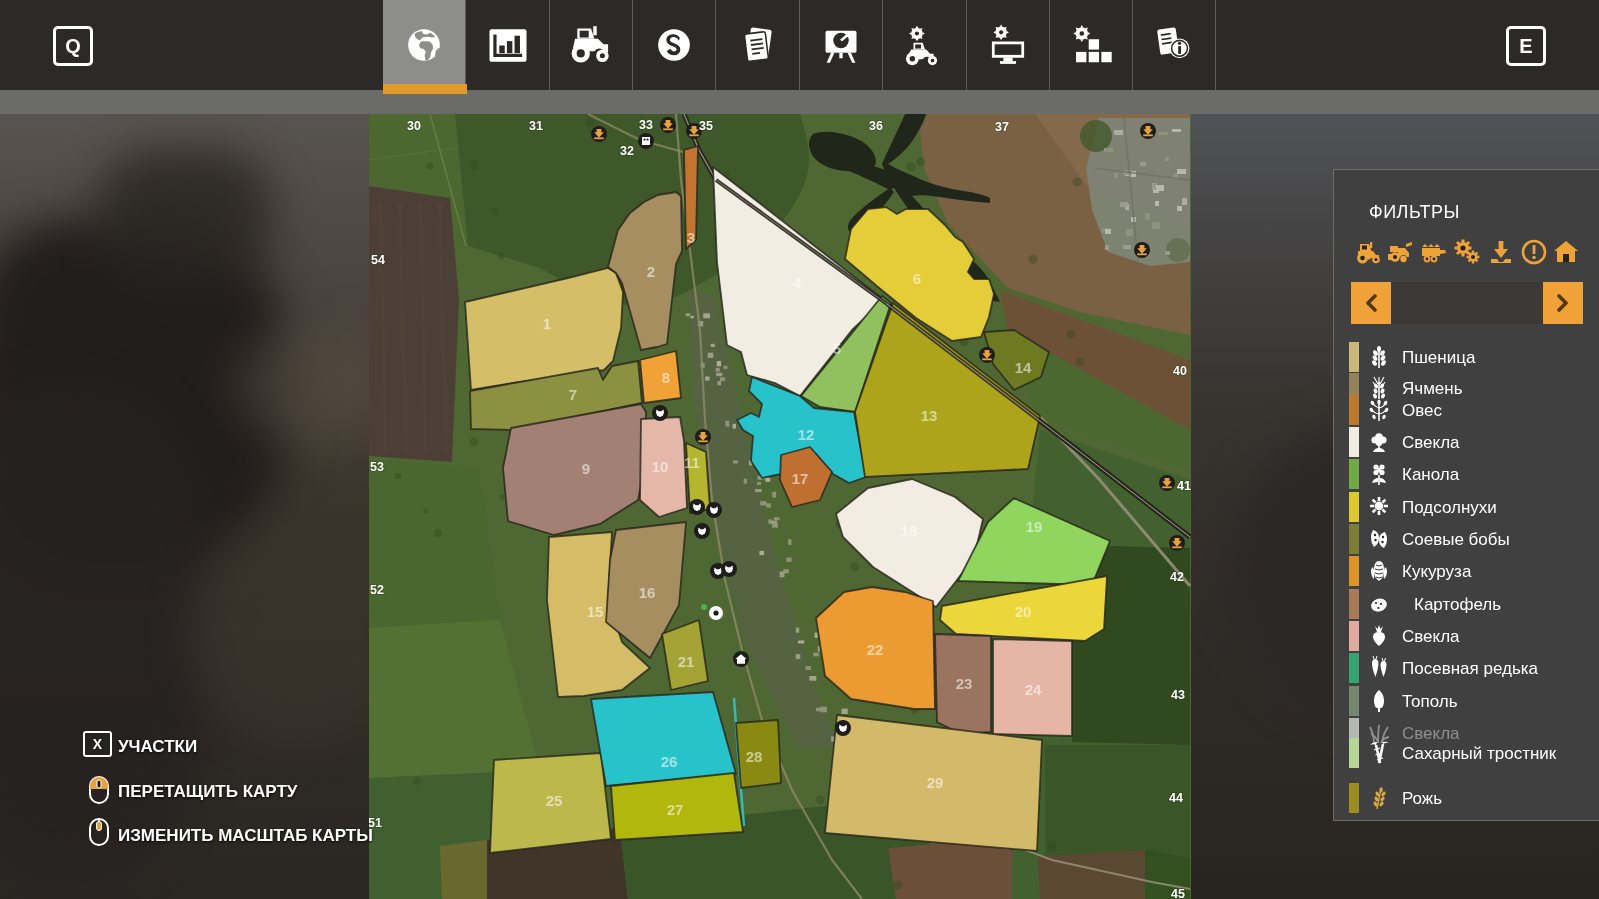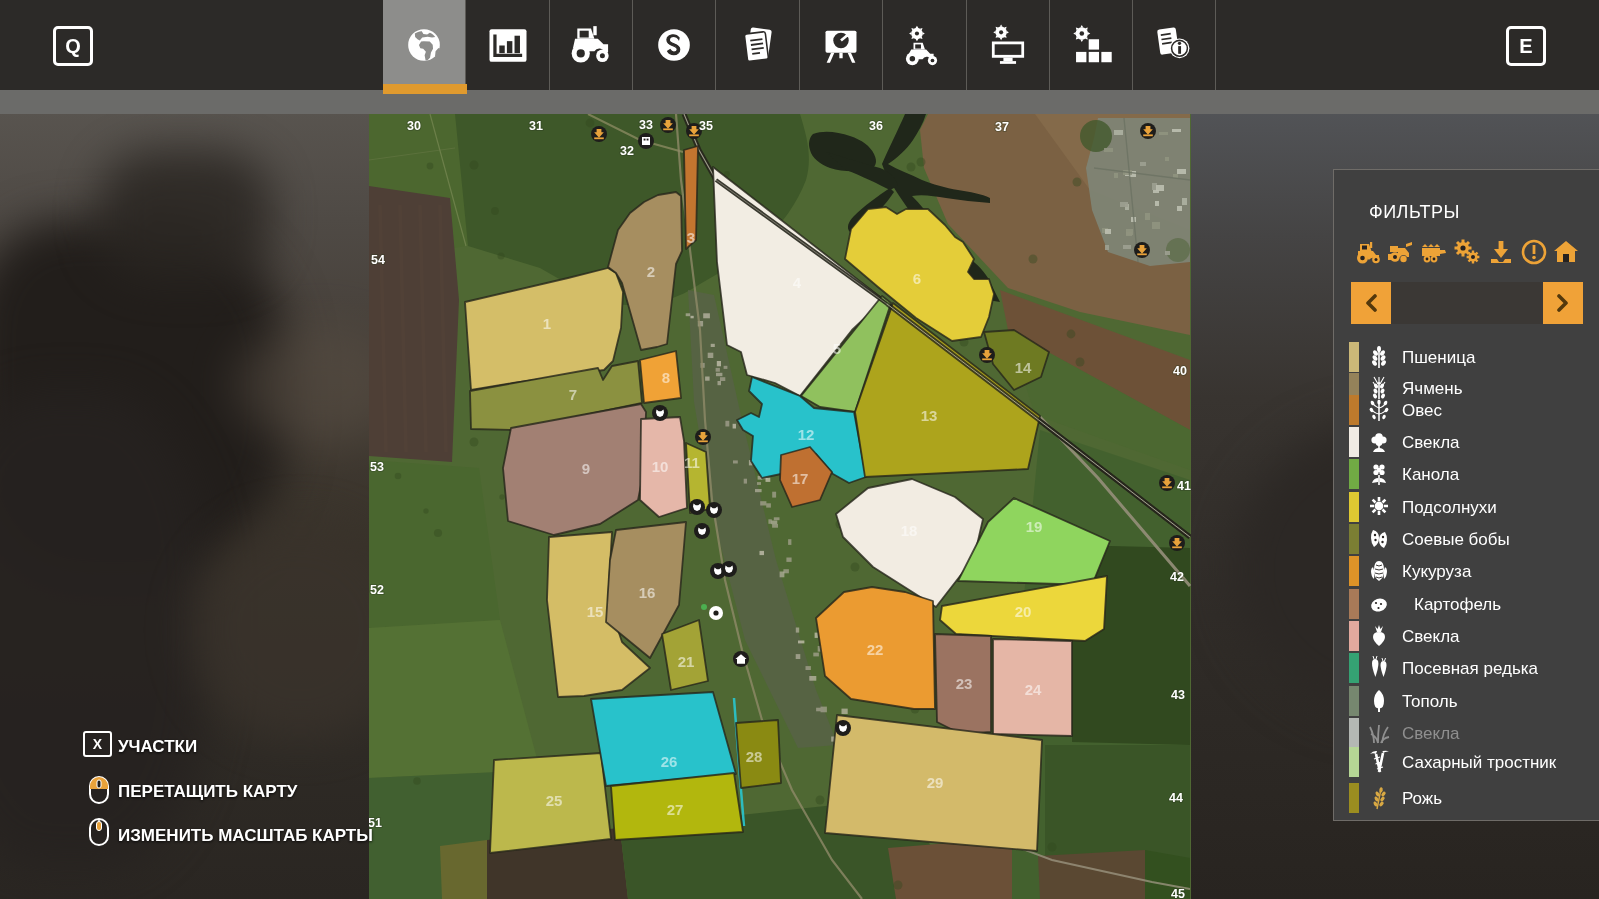--- a/index.html
+++ b/index.html
@@ -768,21 +768,21 @@
       </div>
 <div class="crop" style="top:388.0px;">
         <div class="bar" style="background:#b4b8b4;"></div>
         <svg class="cicon" width="22" height="24" viewBox="0 0 22 24">
           <g stroke="#8f8f8f" stroke-width="1.8" fill="none">
             <path d="M6 22Q6 14 2 6M10 22q0-10 1-18M14 22q1-9 6-16M10 22q-1-6-7-9M13 22q2-5 8-6"></path>
           </g>
         </svg>
         <div class="clabel" style="color:#8f8f8f;">Свекла</div>
       </div>
-<div class="crop" style="top:417px;text-align:center;">
+<div class="crop" style="top:408px;text-align:center;">
         <div class="bar" style="background:#b5d695;"></div>
         <svg class="cicon" width="22" height="24" viewBox="0 0 22 24">
           <g stroke="#fff" stroke-width="2.6">
             <path d="M8 4L12 22M15 3l-4 19"></path>
           </g>
           <g stroke="#fff" stroke-width="1.2">
             <path d="M6 9l6-2M7.5 14l6-2M9 19l6-2"></path>
           </g>
           <path d="M8 4Q5 2.5 2 4q3-3.5 7-3zM15 3q3-2 6-1.5Q19 .2 14.5 1z" fill="#fff"></path>
         </svg>

